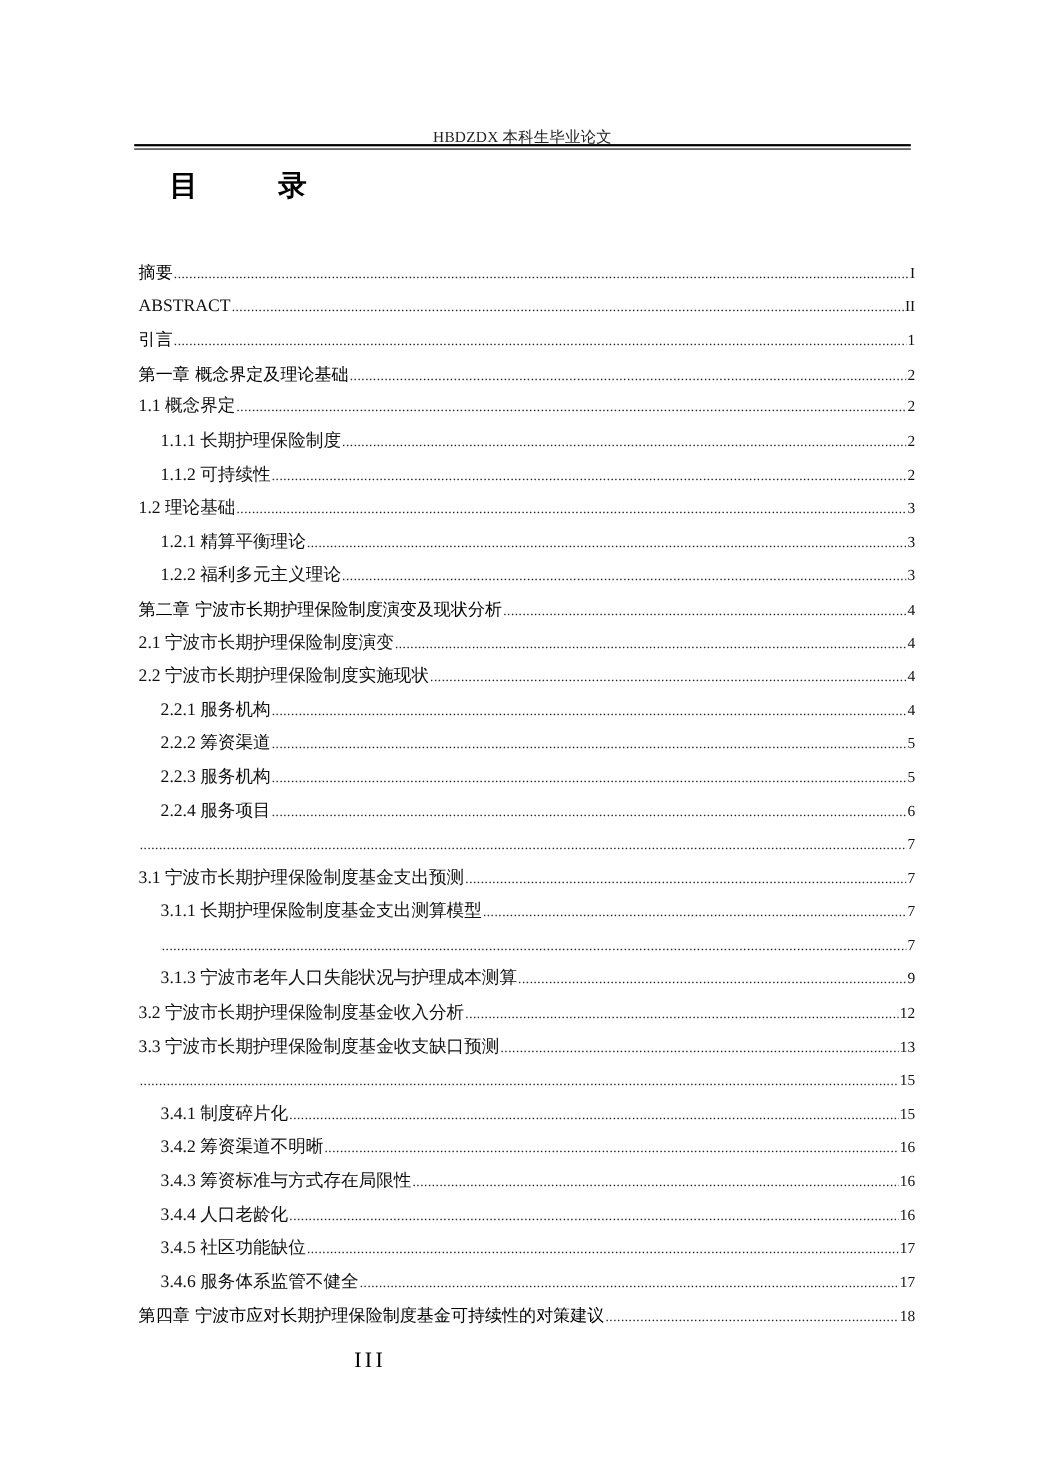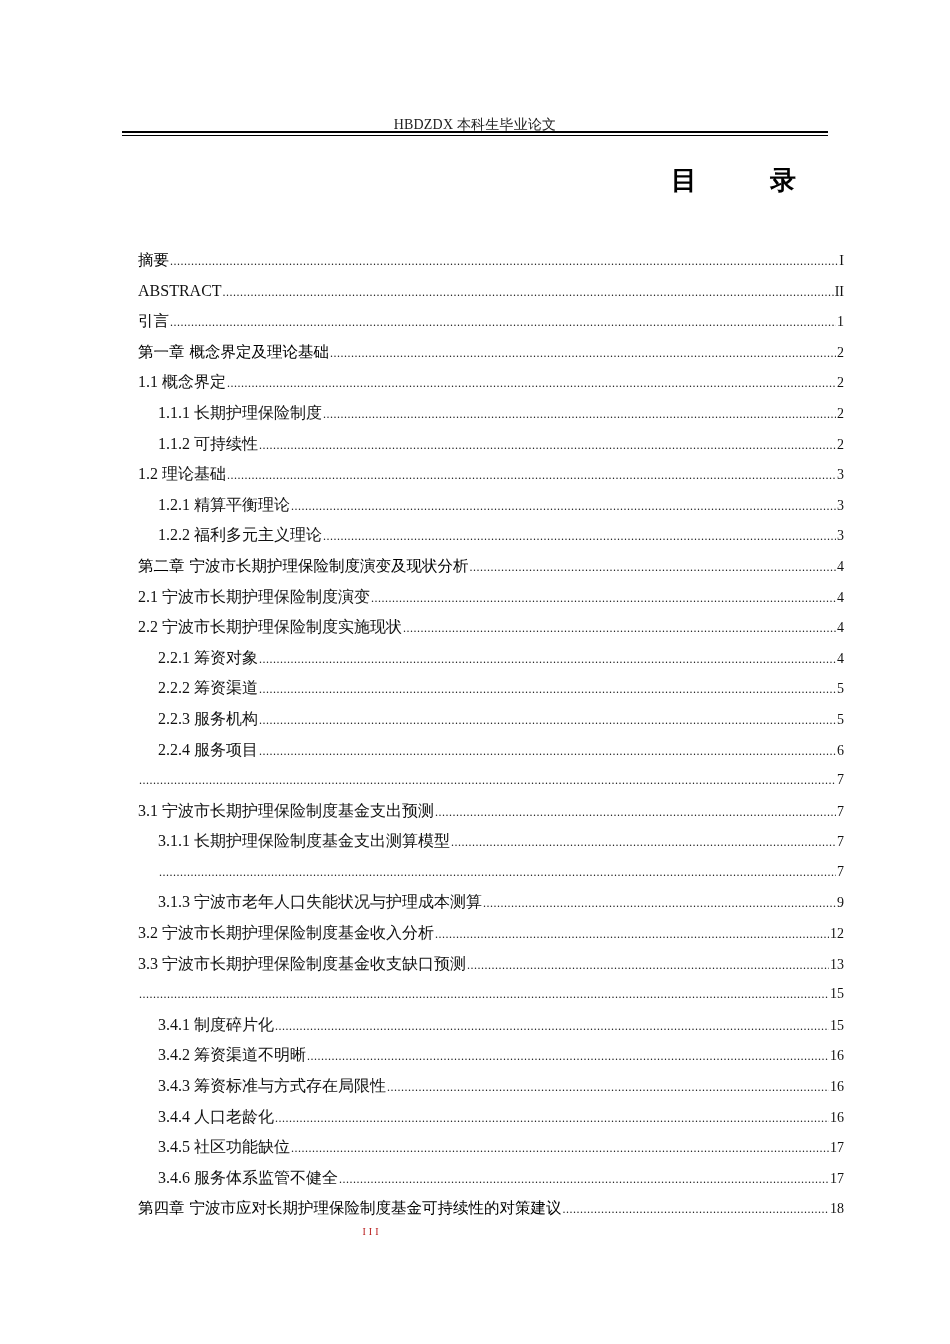--- a/index.html
+++ b/index.html
@@ -6,42 +6,42 @@
     body { width: 950px; height: 1344px; position: relative; overflow: hidden; color: #000; }
     .page { position: absolute; left: 0; top: 0; width: 950px; height: 1344px; background: #fff; }
     .header-text {
       position: absolute; left: 122px; width: 706px; top: 116px;
       text-align: center; font-family: "Liberation Serif", "DejaVu Serif", serif;
       font-size: 14px; color: #222; letter-spacing: 0.2px;
     }
     .header-rule-thick { position: absolute; left: 122px; width: 706px; top: 131px; height: 2px; background: #000; }
     .header-rule-thin { position: absolute; left: 122px; width: 706px; top: 134.5px; height: 1px; background: #000; }
     .title {
-      position: absolute; left: 122px; width: 706px; top: 163px;
-      text-align: right; font-family: "DejaVu Sans", sans-serif; font-weight: bold;
+      position: absolute; left: 122px; width: 706px; top: 151px;
+      text-align: left; font-family: "DejaVu Sans", sans-serif; font-weight: bold;
       font-size: 26px; letter-spacing: 32px; text-indent: 32px;
     }
-    .toc { position: absolute; left: 122px; width: 706px; top: 229px; margin: 16px; padding: 0; list-style: none; }
+    .toc { position: absolute; left: 122px; width: 706px; top: 229px; margin: 4px; padding: 0; list-style: none; }
     .toc-row {
       display: flex; align-items: baseline; height: 30.6px; line-height: 30.6px;
       font-family: "Liberation Serif", "DejaVu Serif", serif; font-size: 16px; color: #111;
       cursor: pointer;
     }
     .toc-row.l2 { padding-left: 20px; }
     .toc-row.chapter .toc-label { font-family: "DejaVu Sans", sans-serif; font-size: 15.5px; font-weight: normal; color: #000; }
     .toc-label { white-space: nowrap; flex: 0 0 auto; }
     .toc-leader {
       flex: 1 1 auto; overflow: hidden; white-space: nowrap; margin: 0 1px;
       font-size: 12px; letter-spacing: 0.5px; color: #222;
     }
     .toc-leader::before { content: "................................................................................................................................................................................................................................................................................"; }
     .toc-page { flex: 0 0 auto; font-size: 14px; text-align: right; }
     .footer-page {
-      position: absolute; left: 322px; width: 100px; top: 1226px; text-align: center;
-      font-family: "Liberation Serif", "DejaVu Serif", serif; font-size: 10px; letter-spacing: 3px; color: #b91c1c;
+      position: absolute; left: 322px; width: 100px; top: 1226px; text-align: left;
+      font-family: "Liberation Serif", "DejaVu Serif", serif; font-size: 20px; letter-spacing: 3px; color: #000000;
     }
   </style>
 </head>
 <body>
 
 <div class="page">
   <div class="header-text">HBDZDX 本科生毕业论文</div>
   <div class="header-rule-thick"></div>
   <div class="header-rule-thin"></div>
 
@@ -107,21 +107,21 @@
         <span class="toc-label">2.1 宁波市长期护理保险制度演变</span>
         <span class="toc-leader"></span>
         <span class="toc-page">4</span>
       </li>
       <li class="toc-row">
         <span class="toc-label">2.2 宁波市长期护理保险制度实施现状</span>
         <span class="toc-leader"></span>
         <span class="toc-page">4</span>
       </li>
       <li class="toc-row l2">
-        <span class="toc-label">2.2.1 筹资对象</span>
+        <span class="toc-label">2.2.1 服务机构</span>
         <span class="toc-leader"></span>
         <span class="toc-page">4</span>
       </li>
       <li class="toc-row l2">
         <span class="toc-label">2.2.2 筹资渠道</span>
         <span class="toc-leader"></span>
         <span class="toc-page">5</span>
       </li>
       <li class="toc-row l2">
         <span class="toc-label">2.2.3 服务机构</span>

